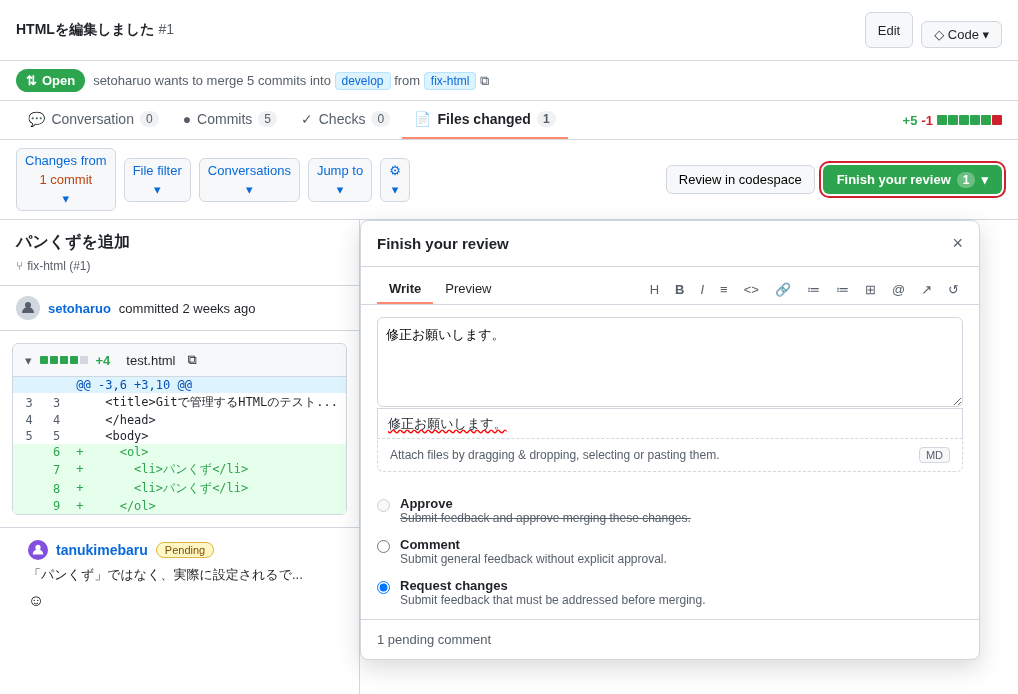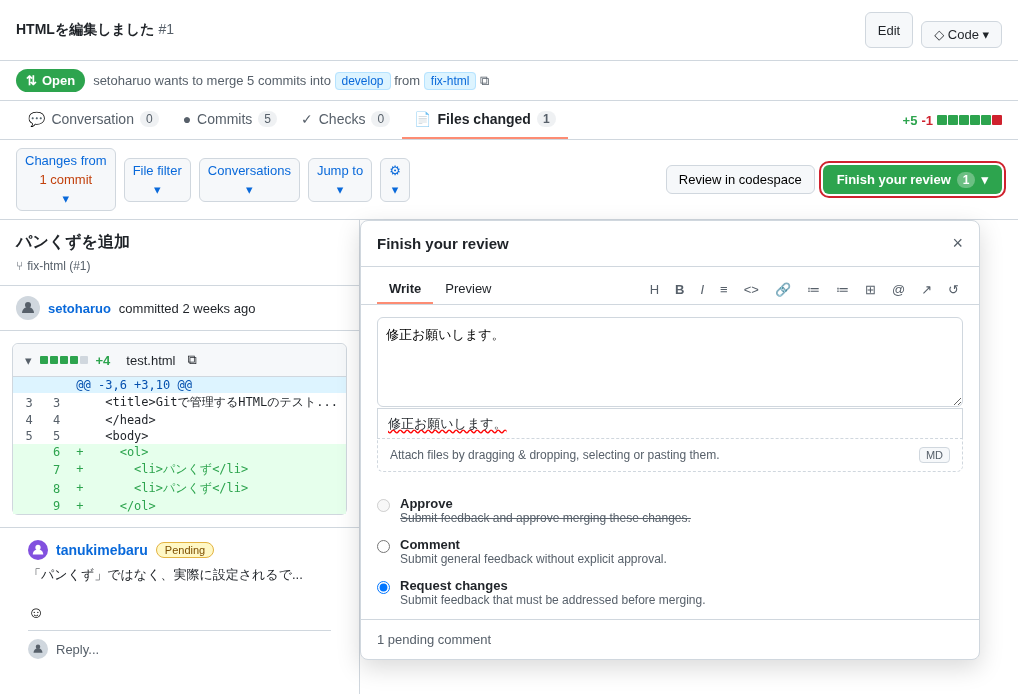--- a/index.html
+++ b/index.html
@@ -55,21 +55,21 @@
     .diff-hunk { background: #ddf4ff; color: #0550ae; }
     .diff-line-num { color: #57606a; width: 30px; text-align: right; user-select: none; }
     .diff-add { background: #e6ffec; }
     .diff-add .diff-code { color: #1f2328; }
     .diff-neutral { background: #fff; }
 
     .comment-section { padding: 12px 28px; border-top: 1px solid #d0d7de; }
     .commenter { display: flex; align-items: center; gap: 8px; margin-bottom: 6px; }
     .commenter-name { font-weight: 600; color: #0969da; }
     .pending-badge { background: #fff8c5; color: #7d4e00; border: 1px solid #e3b341; border-radius: 12px; padding: 1px 8px; font-size: 11px; }
-    .comment-text { font-size: 13px; color: #1f2328; margin-bottom: 20px; }
+    .comment-text { font-size: 13px; color: #1f2328; margin-bottom: 8px; }
     .emoji-btn { background: none; border: none; font-size: 16px; cursor: pointer; }
     .reply-input { display: flex; align-items: center; gap: 8px; margin-top: 8px; border-top: 1px solid #d0d7de; padding-top: 8px; }
     .reply-placeholder { color: #57606a; font-size: 13px; }
     .small-avatar { width: 20px; height: 20px; border-radius: 50%; background: #8250df; display: inline-flex; align-items: center; justify-content: center; }
 
     
     .right-panel { flex: 1; position: relative; }
     .review-dialog { position: absolute; top: 0; right: 0; width: 620px; background: #fff; border: 1px solid #d0d7de; border-radius: 8px; box-shadow: 0 8px 24px rgba(0,0,0,0.15); z-index: 10; left: 0; }
     .dialog-header { padding: 12px 16px; display: flex; align-items: center; justify-content: space-between; border-bottom: 1px solid #d0d7de; }
     .dialog-title { font-size: 15px; font-weight: 600; }
@@ -286,29 +286,20 @@
               <path d="M2 13c0-3.3 2.7-6 6-6s6 2.7 6 6" fill="white"></path>
             </svg>
         </div>
         <span class="commenter-name">tanukimebaru</span>
         <span class="pending-badge">Pending</span>
       </div>
       <div class="comment-text">
         <span>「パンくず」ではなく、実際に設定されるで...</span>
       </div>
       <button class="emoji-btn">☺</button>
-      <div class="reply-input">
-        <div class="small-avatar" style="background:#d0d7de;">
-          <svg width="12" height="12" viewBox="0 0 16 16" fill="#57606a">
-              <circle cx="8" cy="5" r="3"></circle>
-              <path d="M2 13c0-3.3 2.7-6 6-6s6 2.7 6 6" fill="#57606a"></path>
-            </svg>
-        </div>
-        <span class="reply-placeholder">Reply...</span>
-      </div>
     </div>
   </div>
 
   <div class="right-panel">
     <div class="review-dialog">
       <div class="dialog-header">
         <span class="dialog-title">Finish your review</span>
         <button class="close-btn">×</button>
       </div>
 

